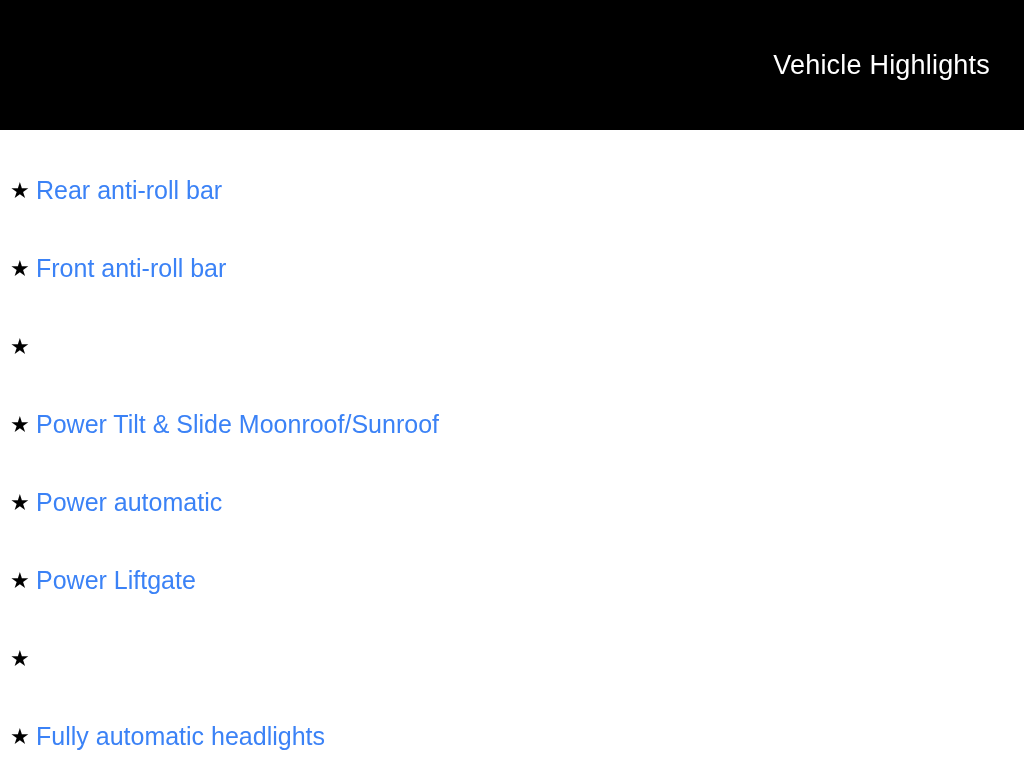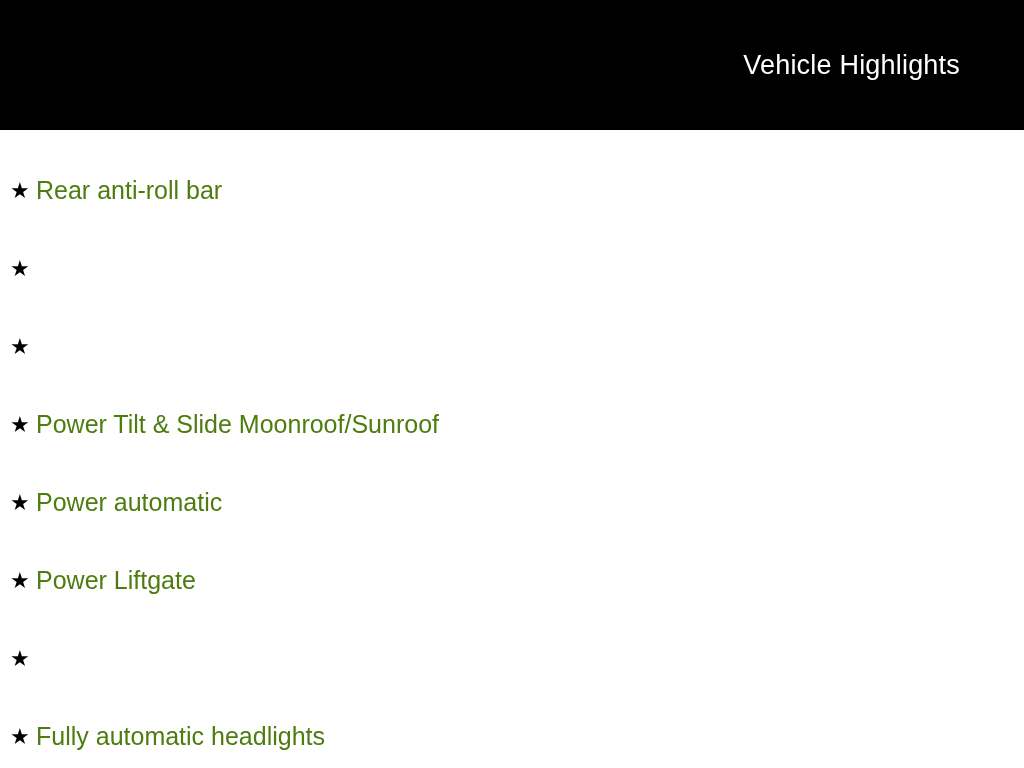--- a/index.html
+++ b/index.html
@@ -23,21 +23,21 @@
     position: absolute;
     top: 0;
     left: 0;
     width: 1024px;
     height: 130px;
     background: #000000;
     display: flex;
     align-items: center;
     justify-content: flex-end;
     box-sizing: border-box;
-    padding-right: 64px;
+    padding-right: 34px;
   }
 
   .header-title {
     color: #ffffff;
     font-size: 27px;
     font-weight: 400;
     letter-spacing: 0.2px;
     line-height: 1;
   }
 
@@ -61,21 +61,21 @@
   .star-icon {
     width: 26px;
     flex: 0 0 26px;
     color: #000000;
     font-size: 22px;
     line-height: 1;
     text-align: left;
   }
 
   .feature-label {
-    color: #4d7c0f;
+    color: #3b82f6;
     font-size: 25px;
     font-weight: 400;
     line-height: 1.1;
     white-space: nowrap;
   }
 </style>
 </head>
 <body>
 
 <div id="page">
@@ -86,20 +86,21 @@
 
   <div class="features-list">
 
     <div class="feature-item">
       <span class="star-icon">★</span>
       <span class="feature-label">Rear anti-roll bar</span>
     </div>
 
     <div class="feature-item">
       <span class="star-icon">★</span>
+      <span class="feature-label">Front anti-roll bar</span>
     </div>
 
     <div class="feature-item">
       <span class="star-icon">★</span>
     </div>
 
     <div class="feature-item">
       <span class="star-icon">★</span>
       <span class="feature-label">Power Tilt &amp; Slide Moonroof/Sunroof</span>
     </div>

